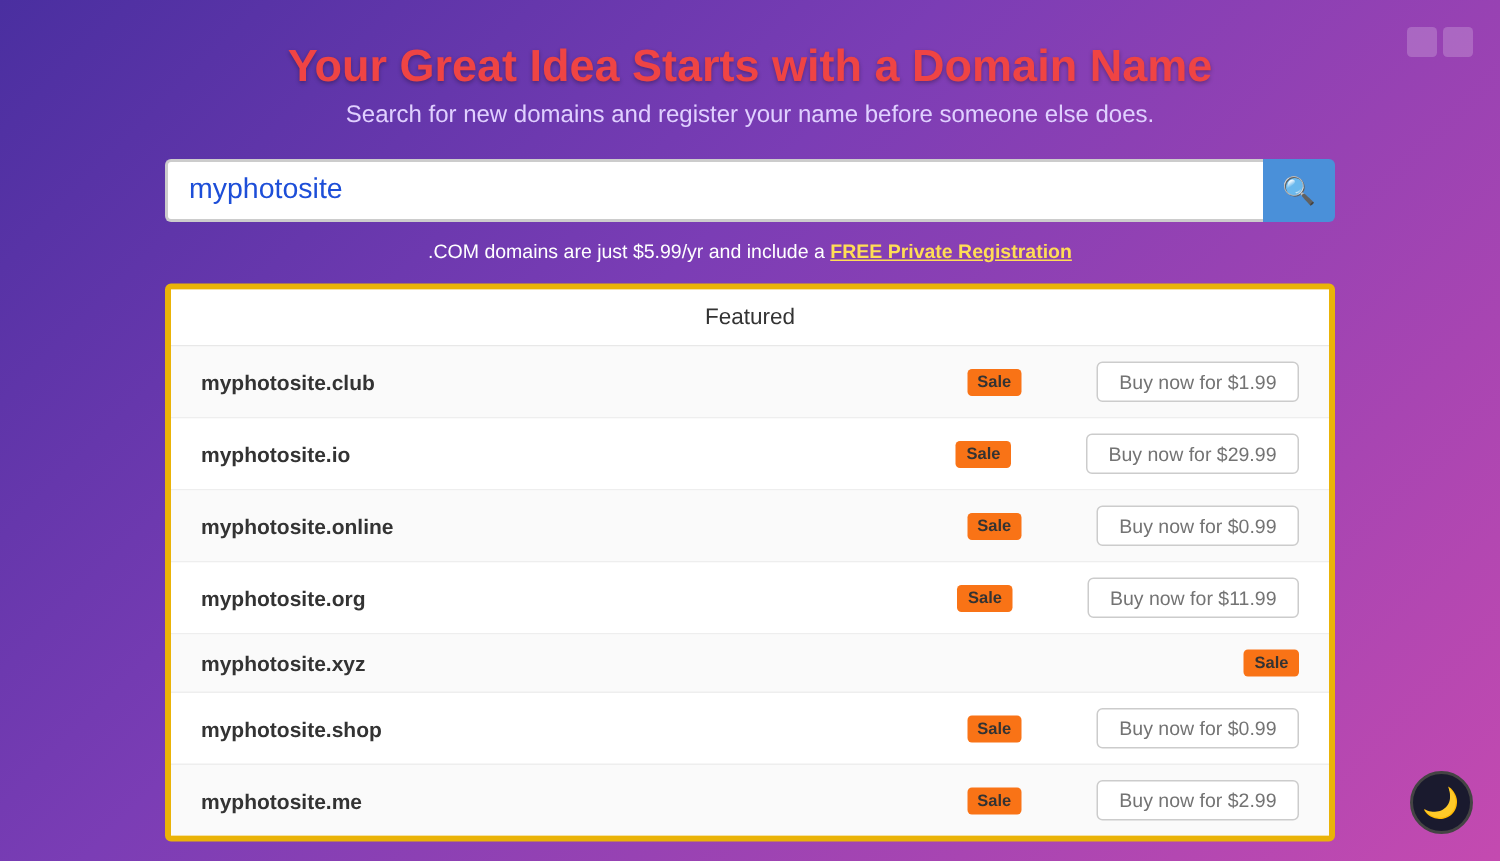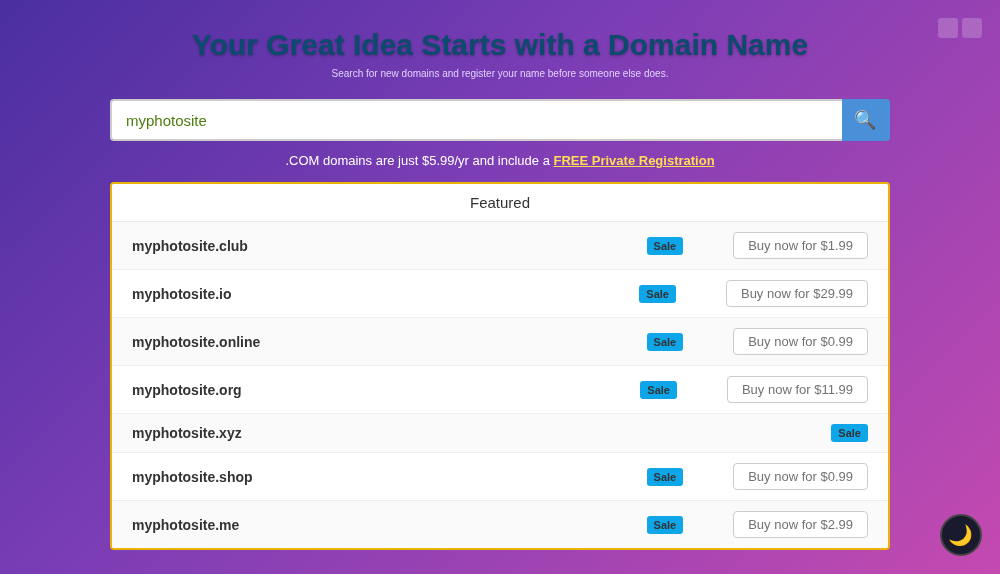--- a/index.html
+++ b/index.html
@@ -16,50 +16,50 @@
     .page-wrapper {
       width: 100%;
       height: 100%;
       display: flex;
       flex-direction: column;
       align-items: center;
       padding: 28px 20px 10px;
     }
 
     .hero-title {
-      color: #0c4a6e;
+      color: #ef4444;
       font-size: 30px;
       font-weight: 800;
       text-align: center;
       margin-bottom: 6px;
       text-shadow: 0 1px 3px rgba(0,0,0,0.3);
     }
 
     .hero-subtitle {
       color: #e0d0ff;
-      font-size: 10px;
+      font-size: 16px;
       text-align: center;
       margin-bottom: 20px;
     }
 
     .search-bar-container {
       width: 780px;
       display: flex;
       margin-bottom: 12px;
     }
 
     .search-input {
       flex: 1;
       height: 42px;
       border: 2px solid #ccc;
       border-right: none;
       border-radius: 4px 0 0 4px;
       padding: 0 14px;
-      font-size: 15px;
-      color: #4d7c0f;
+      font-size: 19px;
+      color: #1d4ed8;
       background: #fff;
       outline: none;
     }
 
     .search-button {
       width: 48px;
       height: 42px;
       background: #4a90d9;
       border: none;
       border-radius: 0 4px 4px 0;
@@ -82,21 +82,21 @@
       color: #ffdd55;
       text-decoration: underline;
       font-weight: bold;
     }
 
     .results-container {
       width: 780px;
       background: #ffffff;
       border-radius: 4px;
       overflow: hidden;
-      border: 2px solid #eab308;
+      border: 4px solid #eab308;
     }
 
     .featured-header {
       text-align: center;
       padding: 10px 0;
       font-size: 15px;
       color: #333;
       border-bottom: 1px solid #e8e8e8;
       background: #fff;
     }
@@ -124,21 +124,21 @@
       font-weight: 700;
     }
 
     .domain-actions {
       display: flex;
       align-items: center;
       gap: 6px;
     }
 
     .sale-badge {
-      background: #0ea5e9;
+      background: #f97316;
       color: #333;
       font-size: 11px;
       font-weight: bold;
       padding: 3px 7px;
       border-radius: 3px;
     }
 
     .buy-button {
       background: #ffffff;
       border: 1px solid #cccccc;

